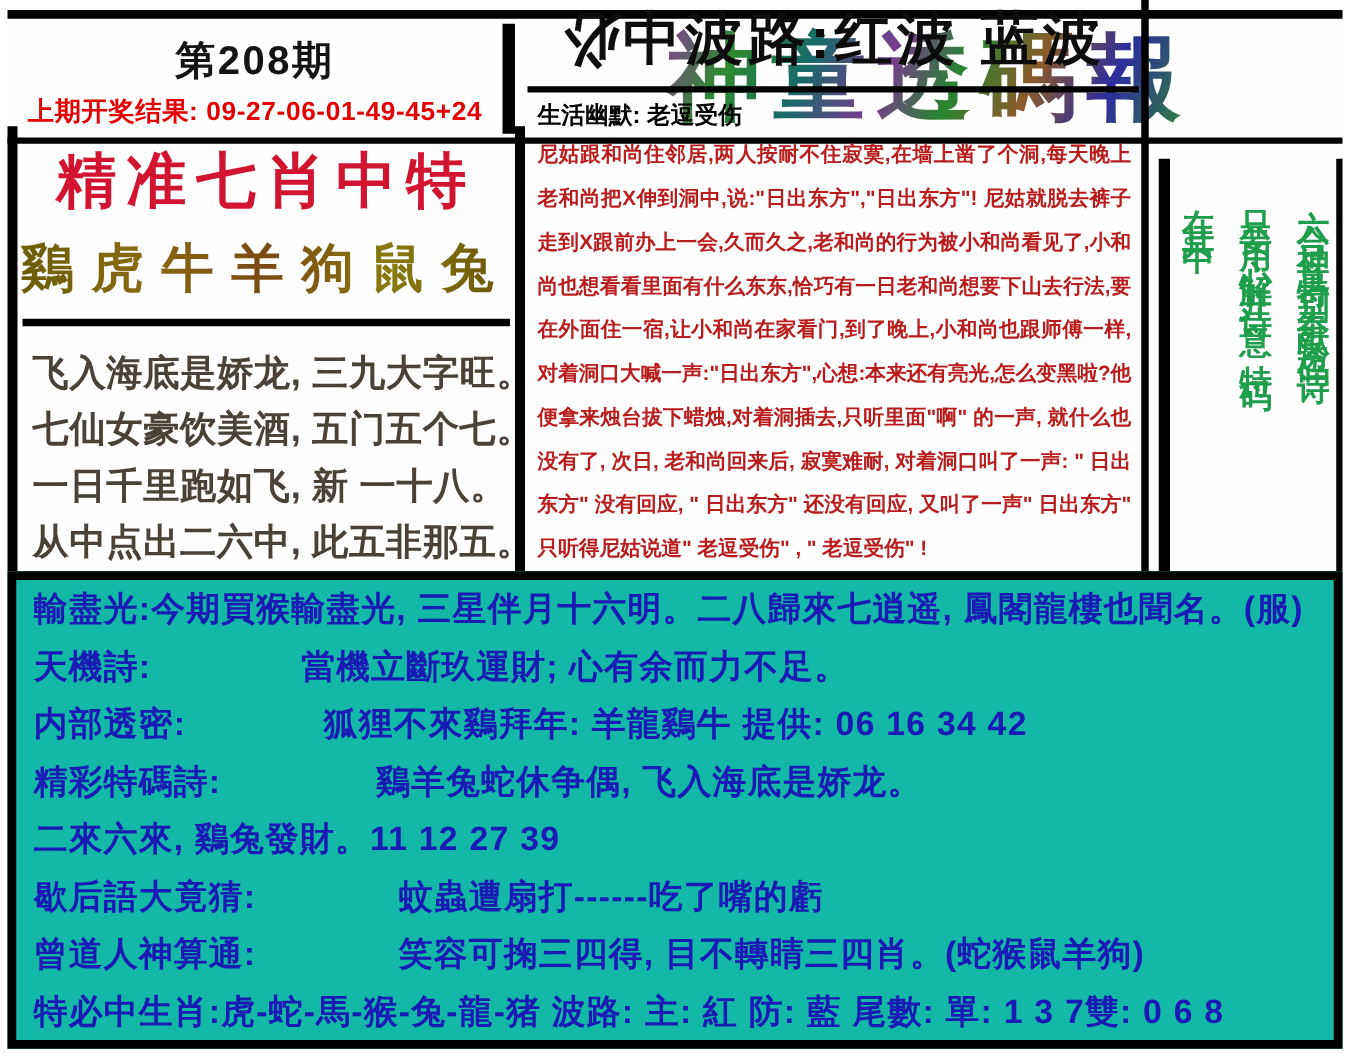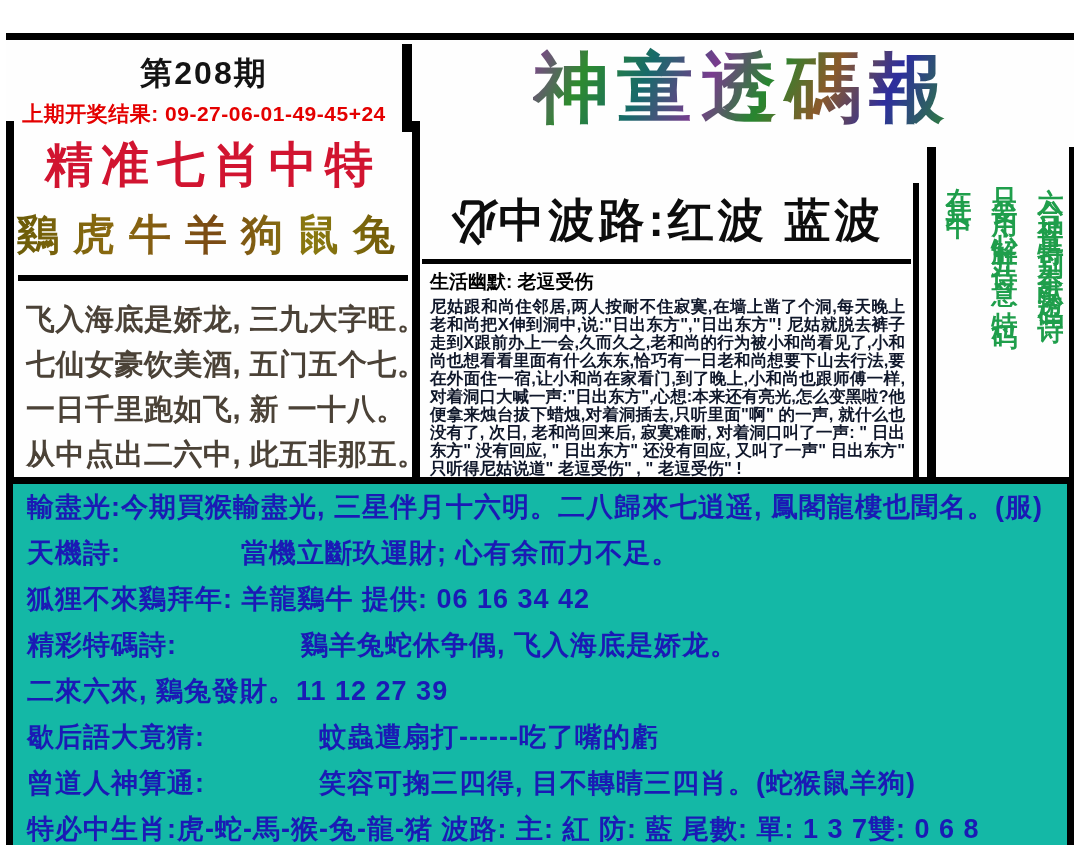--- a/index.html
+++ b/index.html
@@ -1,17 +1,17 @@
 <!DOCTYPE html>
 <html><head>
 <meta charset="utf-8">
 <style>
   * { margin:0; padding:0; box-sizing:border-box; }
   html,body { width:1080px; height:845px; background:#ffffff; font-family:"Liberation Sans", sans-serif; overflow:hidden; }
-  .sheet { position:absolute; top:8px; left:6px; right:6px; bottom:6px; background:#fefefe; display:flex; flex-direction:column;margin-top:25px; }
+  .sheet { position:absolute; top:8px; left:6px; right:6px; bottom:6px; background:#fefefe; display:flex; flex-direction:column; }
 
   
   .header { height:102px; border-top:7px solid #000; display:flex; align-items:stretch; }
   .header-left { width:396px; display:flex; flex-direction:column; justify-content:center; align-items:center; padding-top:4px; }
   .issue { font-size:32px; font-weight:bold; color:#141414; letter-spacing:2px; }
   .result { margin-top:4px; font-size:21px; font-weight:bold; color:#e40000; letter-spacing:0.5px; }
   .vbar { width:10px; height:88px; margin-top:4px; background:#000; }
   .title-box { flex:1; display:flex; align-items:center; justify-content:center; }
   .title {
     font-size:76px; font-weight:bold; letter-spacing:8px; line-height:96px; white-space:nowrap;
@@ -32,21 +32,21 @@
   .l-divider { height:6px; background:#000; margin:12px 4px 0 4px; }
   .verses { padding:16px 6px 0 12px; }
   .verse-line { font-size:29px; font-weight:bold; color:#4b4237; line-height:45px; white-space:nowrap; letter-spacing:0.5px; }
 
   .col-mid { flex:1; border-right:6px solid #000; display:flex; flex-direction:column; }
   .wave-header { height:76px; display:flex; align-items:center; justify-content:center; font-size:46px; font-weight:bold; color:#0d0d0d; letter-spacing:4px; white-space:nowrap; }
   .flipped { display:inline-block; transform:rotate(180deg); }
   .m-divider { height:5px; background:#000; margin:0 2px; }
   .joke { padding:5px 8px 0 10px; }
   .joke-title { font-size:19px; font-weight:bold; color:#000000; margin-bottom:2px; }
-  .joke-text { font-size:16.5px; font-weight:bold; color:#0f172a; line-height:18px; text-align:justify; word-break:break-all; }
+  .joke-text { font-size:16.5px; font-weight:bold; color:#b91c1c; line-height:35px; text-align:justify; word-break:break-all; }
 
   .col-right { width:147px; margin-left:8px; border-left:9px solid #000; border-right:5px solid #000; padding:20px 8px 0 0; }
   .vtext { writing-mode:vertical-rl; height:310px; font-size:26px; font-weight:bold; letter-spacing:13px; line-height:46px; }
   .vcol { white-space:nowrap; }
 
   
   .bottom { flex:1; border:7px solid #000; margin-top:0; padding:0 12px 0 14px; background:#14b8a6; }
   .b-row { height:46px; display:flex; align-items:center; white-space:nowrap; font-size:27px; font-weight:bold; color:#1a1ab5; letter-spacing:1px; }
   .b-label { flex:0 0 auto; }
   .b-content { flex:0 0 auto; }
@@ -113,20 +113,21 @@
   <div class="bottom" id="bottom" style="color: rgb(26, 26, 181);">
     <div class="b-row">
       <span class="b-label">輸盡光:</span>
         <span class="b-content">今期買猴輸盡光, 三星伴月十六明。二八歸來七逍遥, 鳳閣龍樓也聞名。(服)</span>
     </div>
     <div class="b-row lw214">
       <span class="b-label">天機詩:</span>
         <span class="b-content">當機立斷玖運財; 心有余而力不足。</span>
     </div>
     <div class="b-row lw232">
+      <span class="b-label">内部透密:</span>
         <span class="b-content">狐狸不來鷄拜年:  羊龍鷄牛 提供: 06 16 34 42</span>
     </div>
     <div class="b-row lw274">
       <span class="b-label">精彩特碼詩:</span>
         <span class="b-content">鷄羊兔蛇休争偶, 飞入海底是娇龙。</span>
     </div>
     <div class="b-row lw264">
         <span class="b-content">二來六來, 鷄兔發財。11 12 27 39</span>
     </div>
     <div class="b-row lw292">

